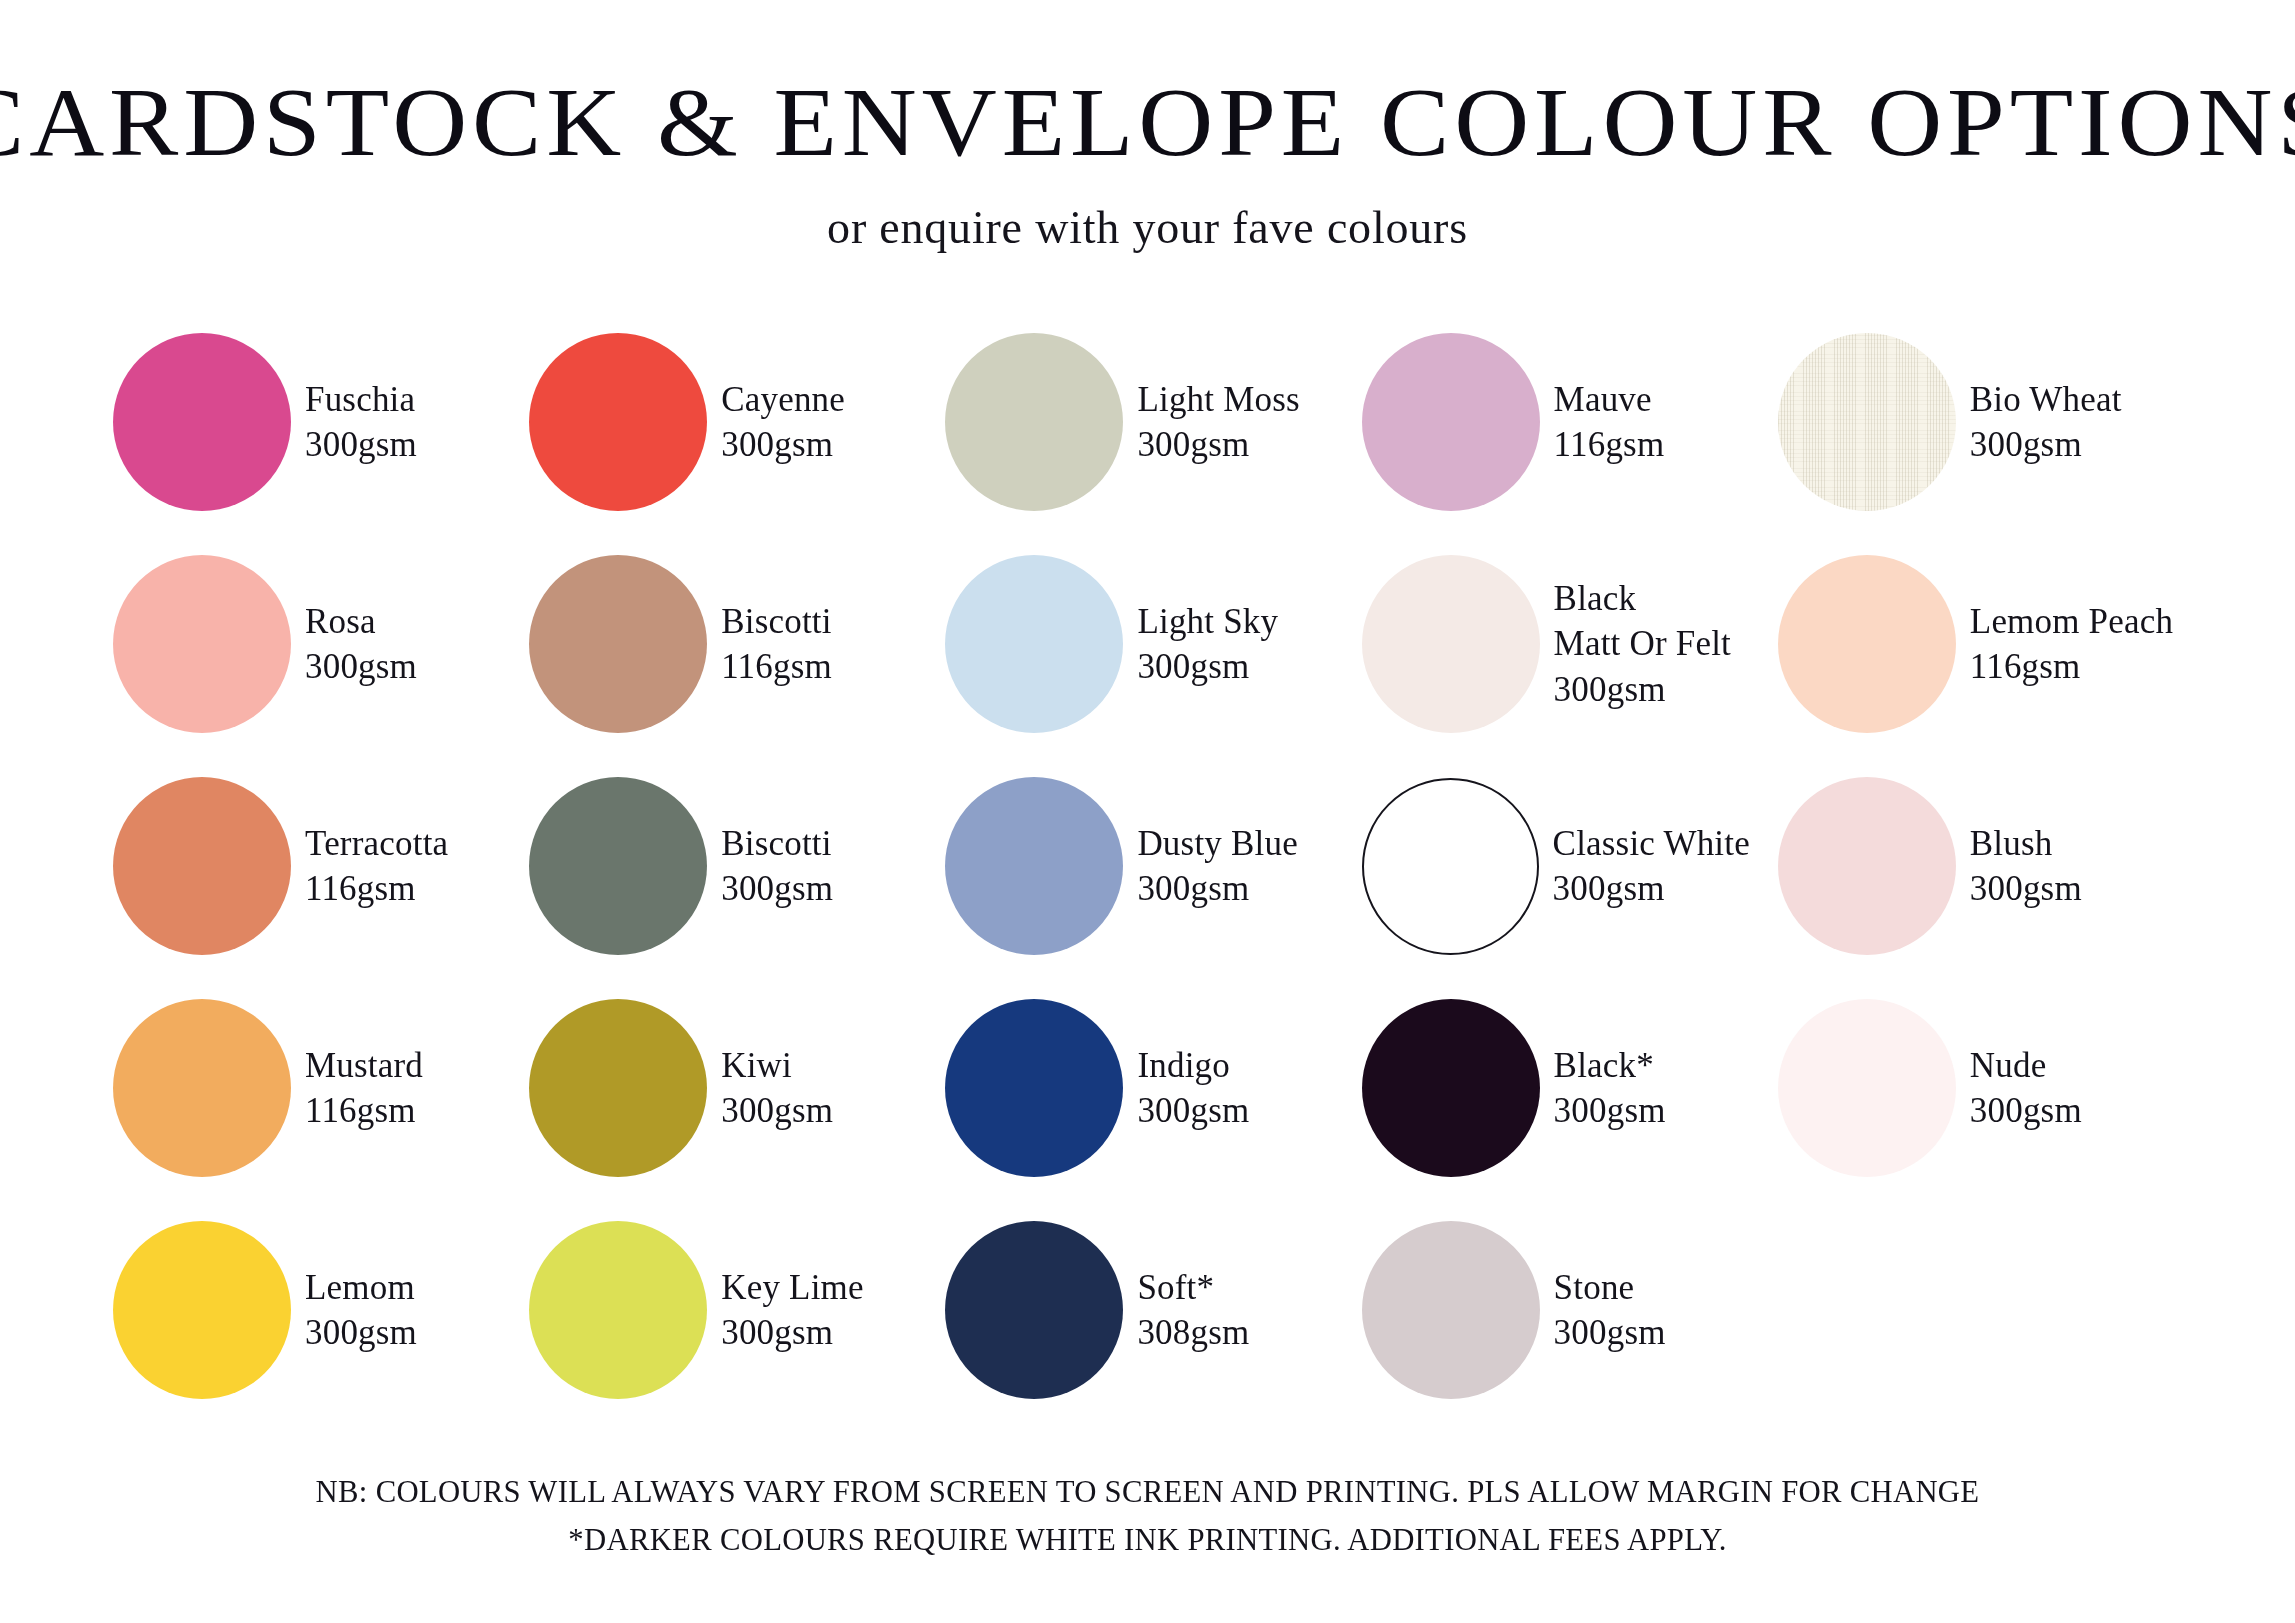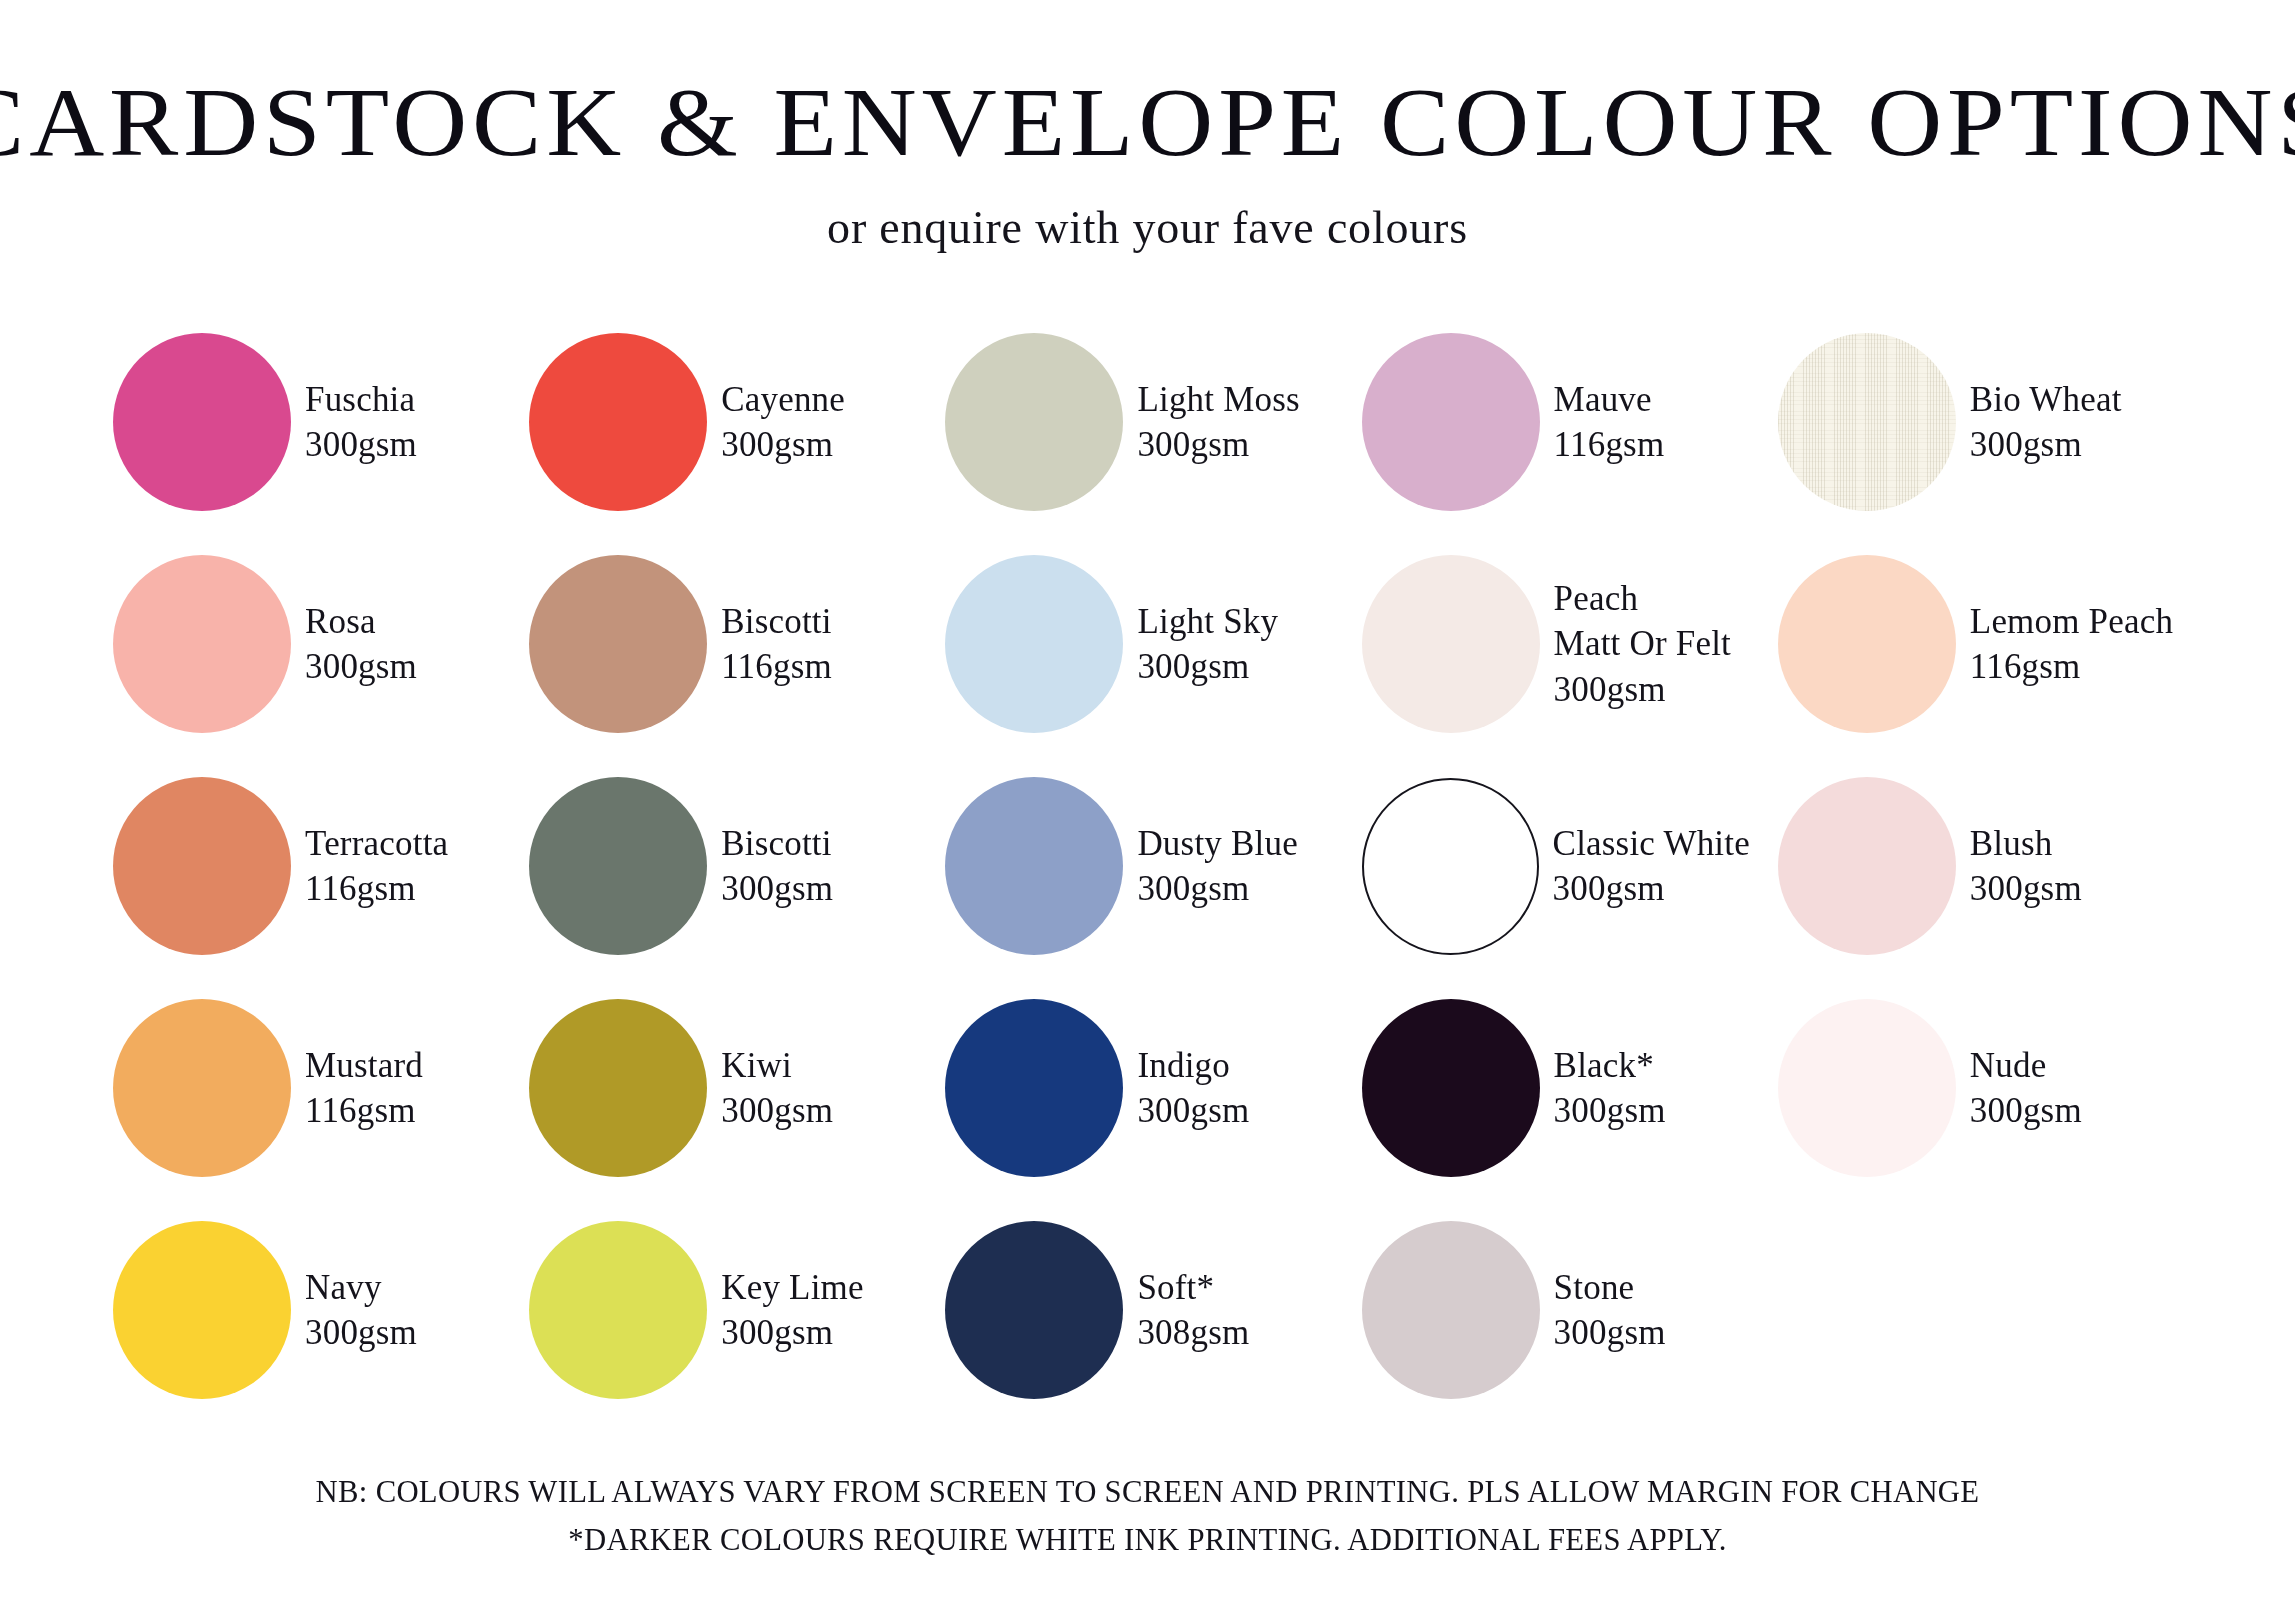--- a/index.html
+++ b/index.html
@@ -195,21 +195,21 @@
       <div class="swatch-cell">
         <div class="dot" style="background: rgb(203, 223, 238);"></div>
         <div class="label">
           <span class="name">Light Sky</span>
           <span class="gsm">300gsm</span>
         </div>
       </div>
       <div class="swatch-cell">
         <div class="dot" style="background: rgb(244, 234, 230);"></div>
         <div class="label">
-          <span class="name">Peach</span>
+          <span class="name">Black</span>
           <span class="finish">Matt Or Felt</span>
           <span class="gsm">300gsm</span>
         </div>
       </div>
       <div class="swatch-cell">
         <div class="dot" style="background: rgb(251, 216, 196);"></div>
         <div class="label">
           <span class="name">Lemom Peach</span>
           <span class="gsm">116gsm</span>
         </div>
@@ -280,21 +280,21 @@
       <div class="swatch-cell">
         <div class="dot" style="background: rgb(253, 242, 242);"></div>
         <div class="label">
           <span class="name">Nude</span>
           <span class="gsm">300gsm</span>
         </div>
       </div>
       <div class="swatch-cell">
         <div class="dot" style="background: rgb(250, 210, 49);"></div>
         <div class="label">
-          <span class="name">Navy</span>
+          <span class="name">Lemom</span>
           <span class="gsm">300gsm</span>
         </div>
       </div>
       <div class="swatch-cell">
         <div class="dot" style="background: rgb(220, 224, 85);"></div>
         <div class="label">
           <span class="name">Key Lime</span>
           <span class="gsm">300gsm</span>
         </div>
       </div>

